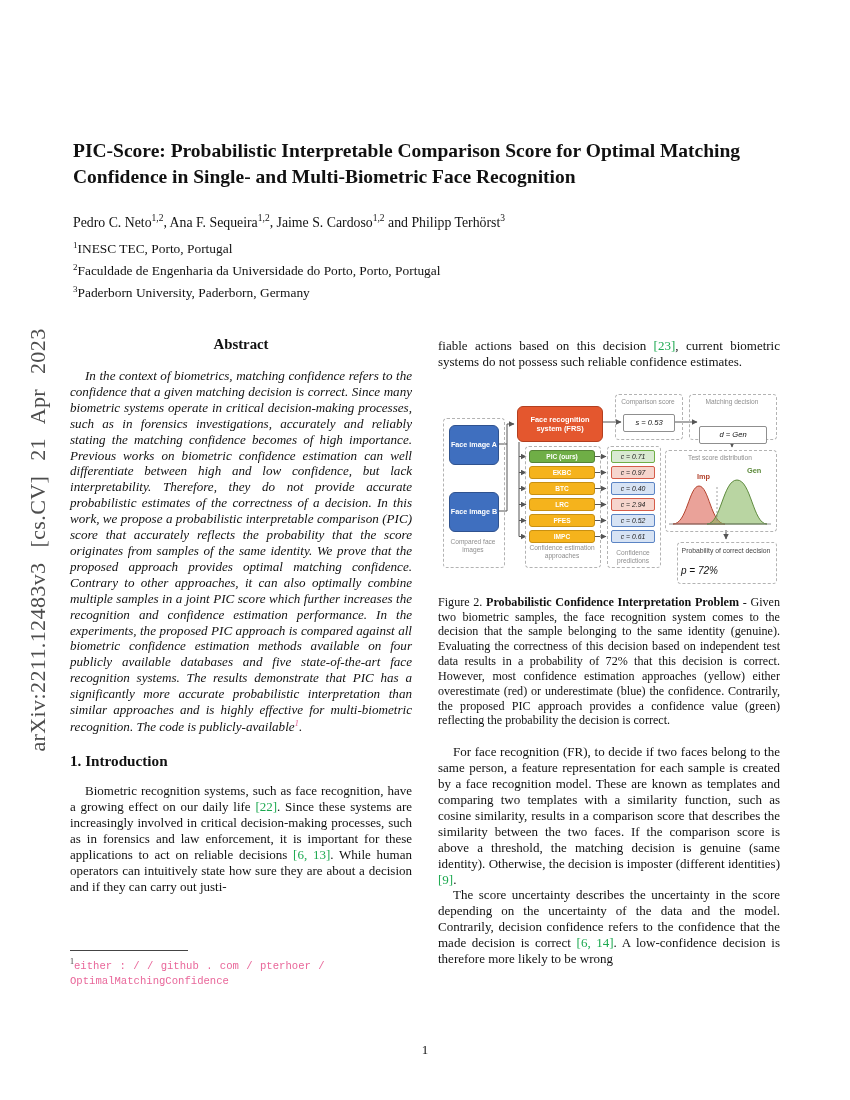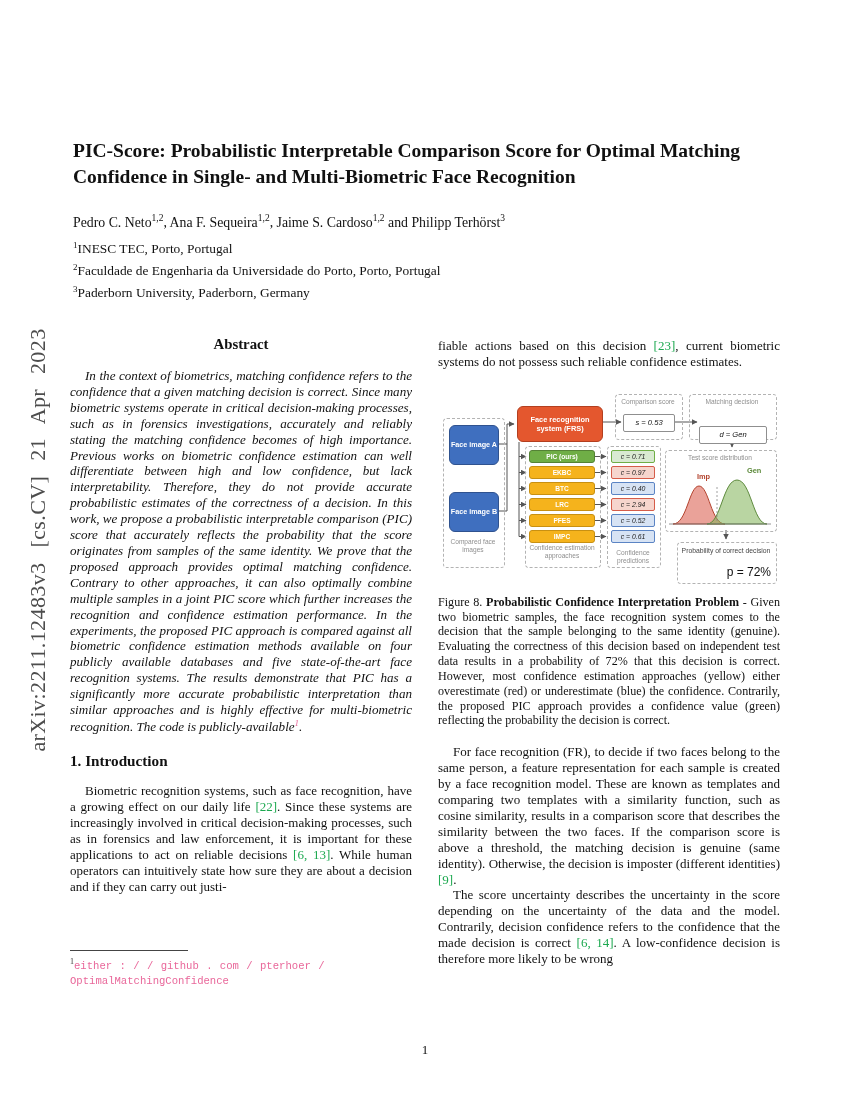--- a/index.html
+++ b/index.html
@@ -69,22 +69,22 @@
           font-style:italic; display:flex; align-items:center; justify-content:center; z-index:2;
           box-sizing:border-box; color:#222; }
   .cval.ours  { background:#d9ead2; border:1px solid #6fae46; }
   .cval.over  { background:#f6d5cd; border:1px solid #d55c49; }
   .cval.under { background:#d7e3f4; border:1px solid #5b84c4; }
   .distlab { position:absolute; font-weight:bold; font-size:7.4px; z-index:3; }
   .implab { color:#b3432e; }
   .genlab { color:#5d8a3c; }
   .problabel { position:absolute; left:240px; top:155px; width:90px; color:#444; font-size:6.8px;
                line-height:1.2; text-align:center; z-index:2; }
-  .probval { position:absolute; left:240px; top:173px; width:90px; font-size:12px; 
-             text-align:right; color:#111; z-index:2; }
+  .probval { position:absolute; left:240px; top:173px; width:90px; font-size:10px; font-style:italic;
+             text-align:left; color:#111; z-index:2; }
 
   .caption { font-size:12.1px; line-height:1.225; text-align:justify; margin-top:11px; }
   .p-after-fig { margin-top:16px; }
 </style>
 </head>
 <body>
 
 <div class="page">
 
   <div class="arxiv-strip">arXiv:2211.12483v3  [cs.CV]  21 Apr 2023</div>
@@ -192,21 +192,21 @@
       <div class="dashedbox" style="left:166px; top:54px; width:52px; height:120px;"></div>
       <div class="cval ours" style="top:58px;">c = 0.71</div>
       <div class="cval over" style="top:74px;">c = 0.97</div>
       <div class="cval under" style="top:90px;">c = 0.40</div>
       <div class="cval over" style="top:106px;">c = 2.94</div>
       <div class="cval under" style="top:122px;">c = 0.52</div>
       <div class="cval under" style="top:138px;">c = 0.61</div>
       <div class="figlabel" style="left:168px; top:157px; width:48px;">Confidence predictions</div>
     </div>
 
-    <p class="caption"><span>Figure 8.</span>
+    <p class="caption"><span>Figure 2.</span>
       <b>Probabilistic Confidence Interpretation Problem</b>
       <span>- Given two biometric samples, the face recognition system comes to the decision that the sample belonging to the same identity (genuine). Evaluating the correctness of this decision based on independent test data results in a probability of 72% that this decision is correct. However, most confidence estimation approaches (yellow) either overestimate (red) or underestimate (blue) the confidence. Contrarily, the proposed PIC approach provides a confidence value (green) reflecting the probability the decision is correct.</span></p>
 
     <p class="body-p indent cites p-after-fig">For face recognition (FR), to decide if two faces belong to the same person, a feature representation for each sample is created by a face recognition model. These are known as templates and comparing two templates with a similarity function, such as cosine similarity, results in a comparison score that describes the similarity between the two faces. If the comparison score is above a threshold, the matching decision is genuine (same identity). Otherwise, the decision is imposter (different identities) <span class="cite">[9]</span>.</p>
     <p class="body-p indent cites">The score uncertainty describes the uncertainty in the score depending on the uncertainty of the data and the model. Contrarily, decision confidence refers to the confidence that the made decision is correct <span class="cite">[6, 14]</span>. A low-confidence decision is therefore more likely to be wrong</p>
   </div>
 
   <div class="pageno">1</div>
 
 </div>

